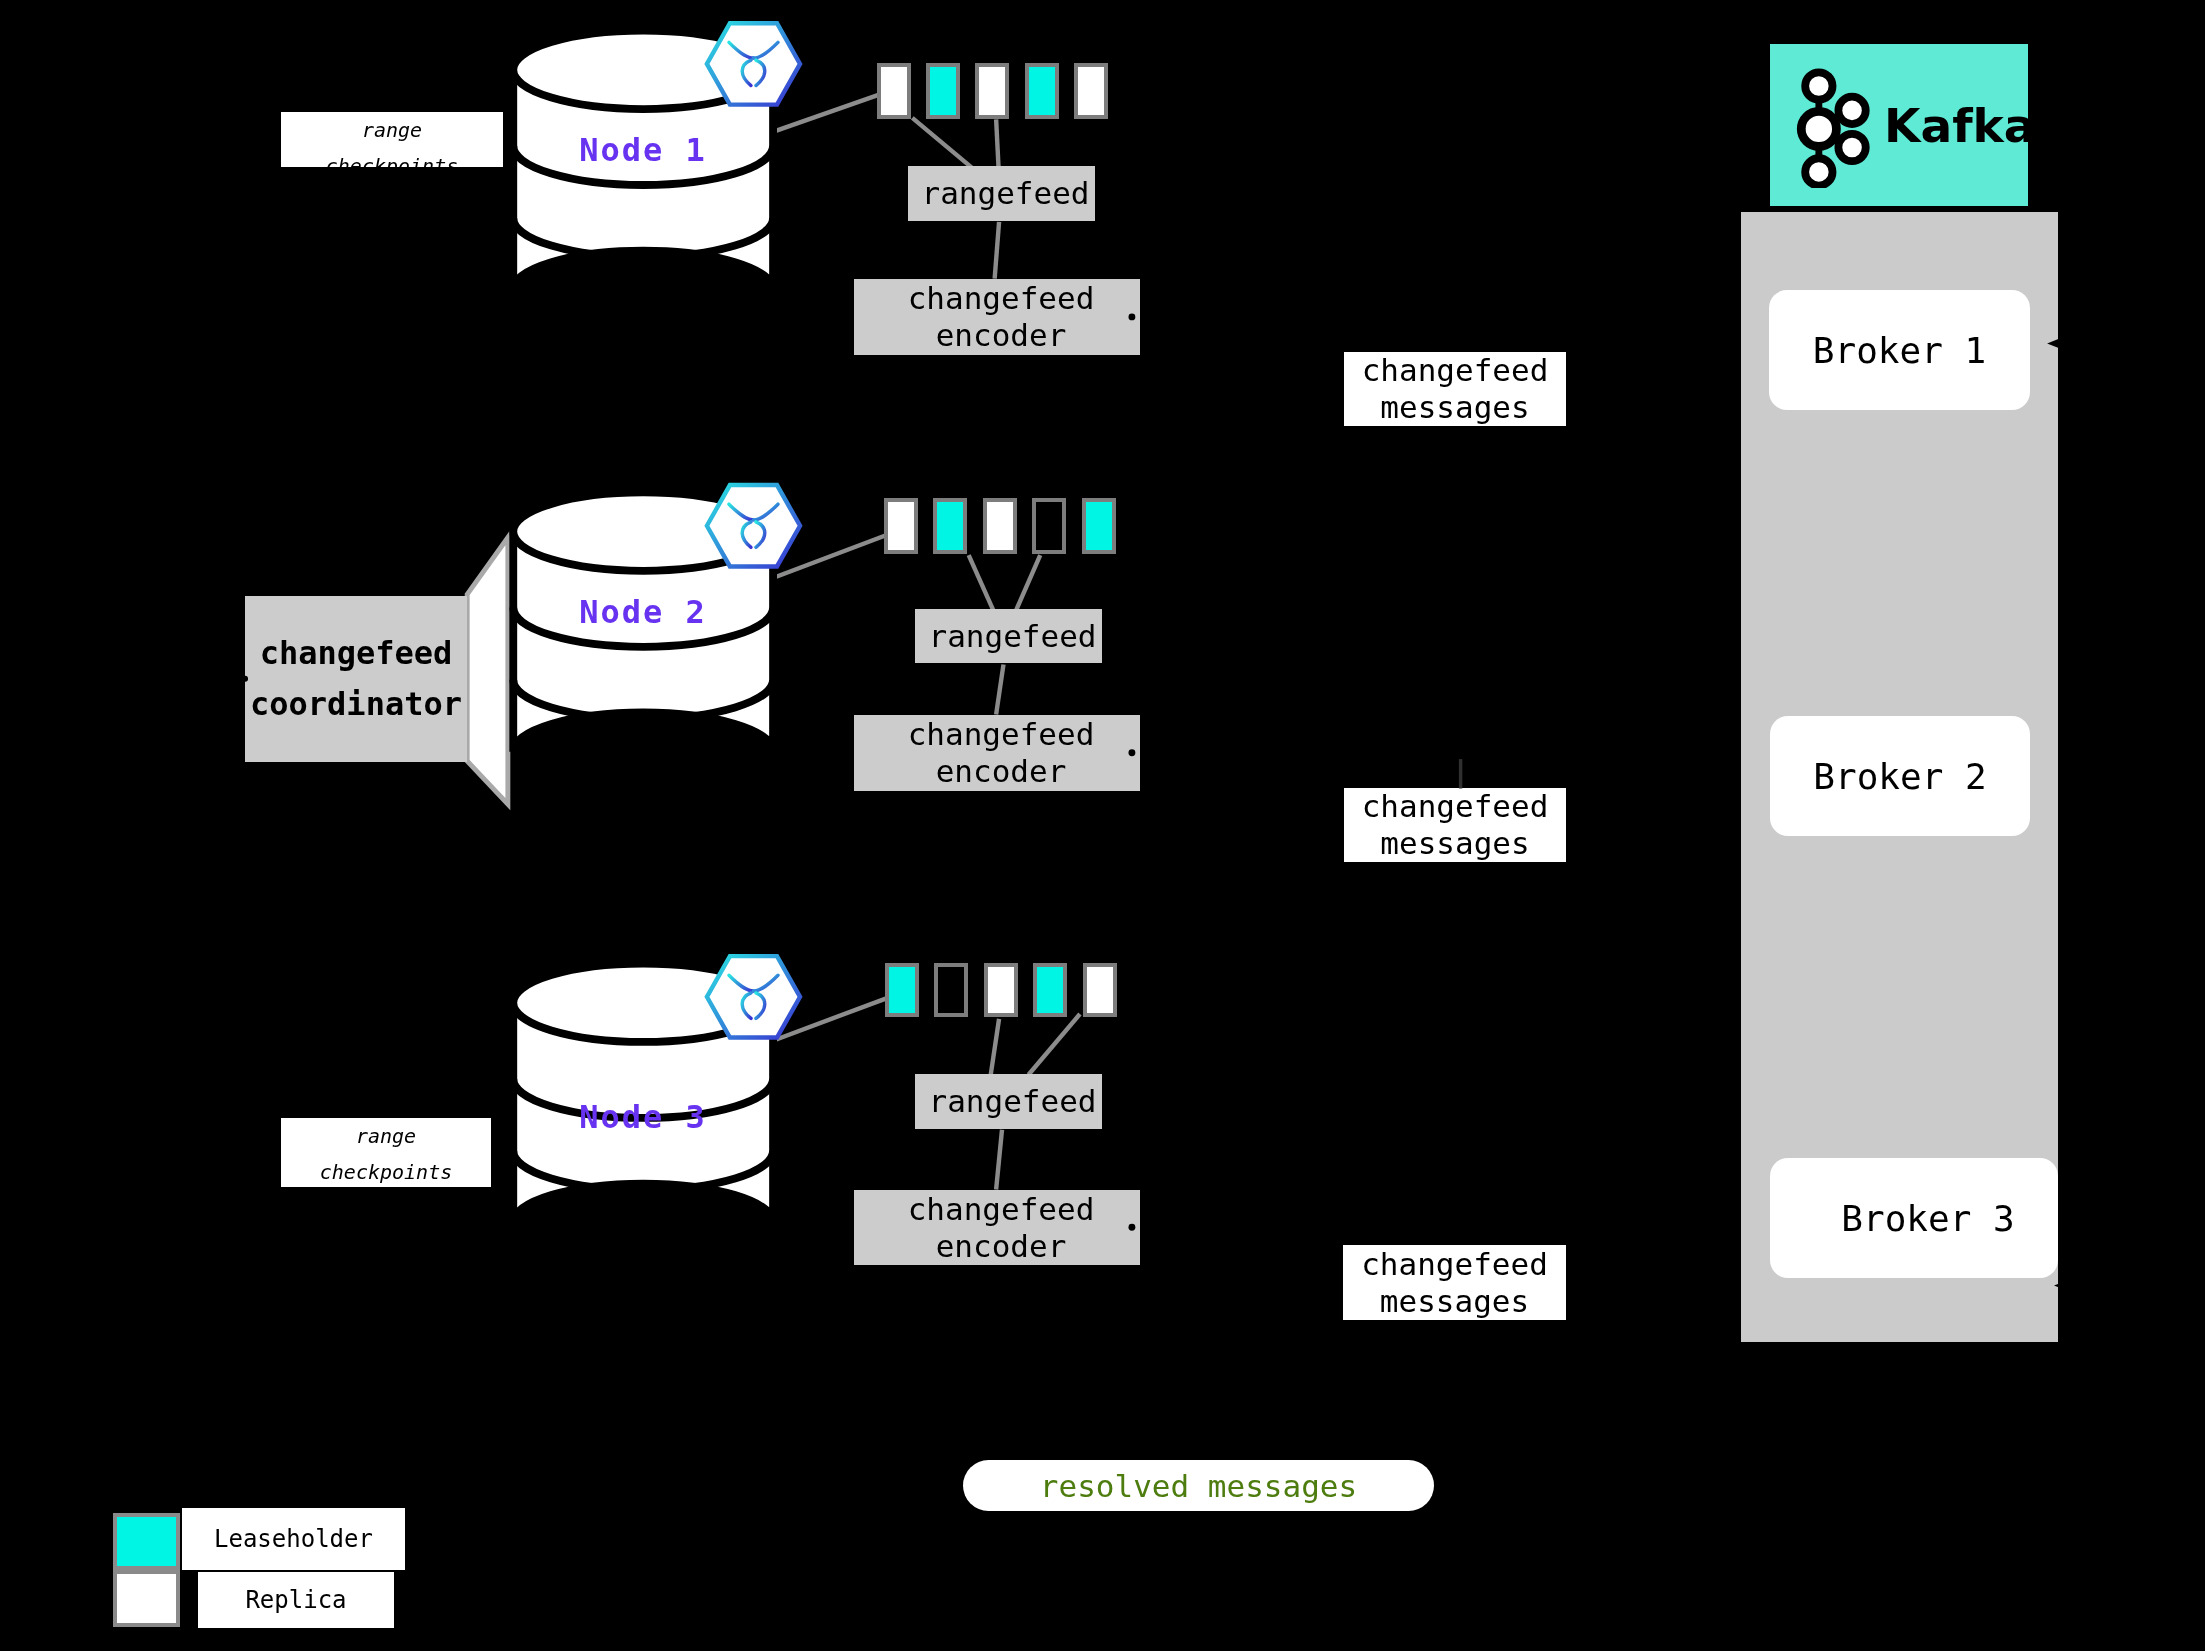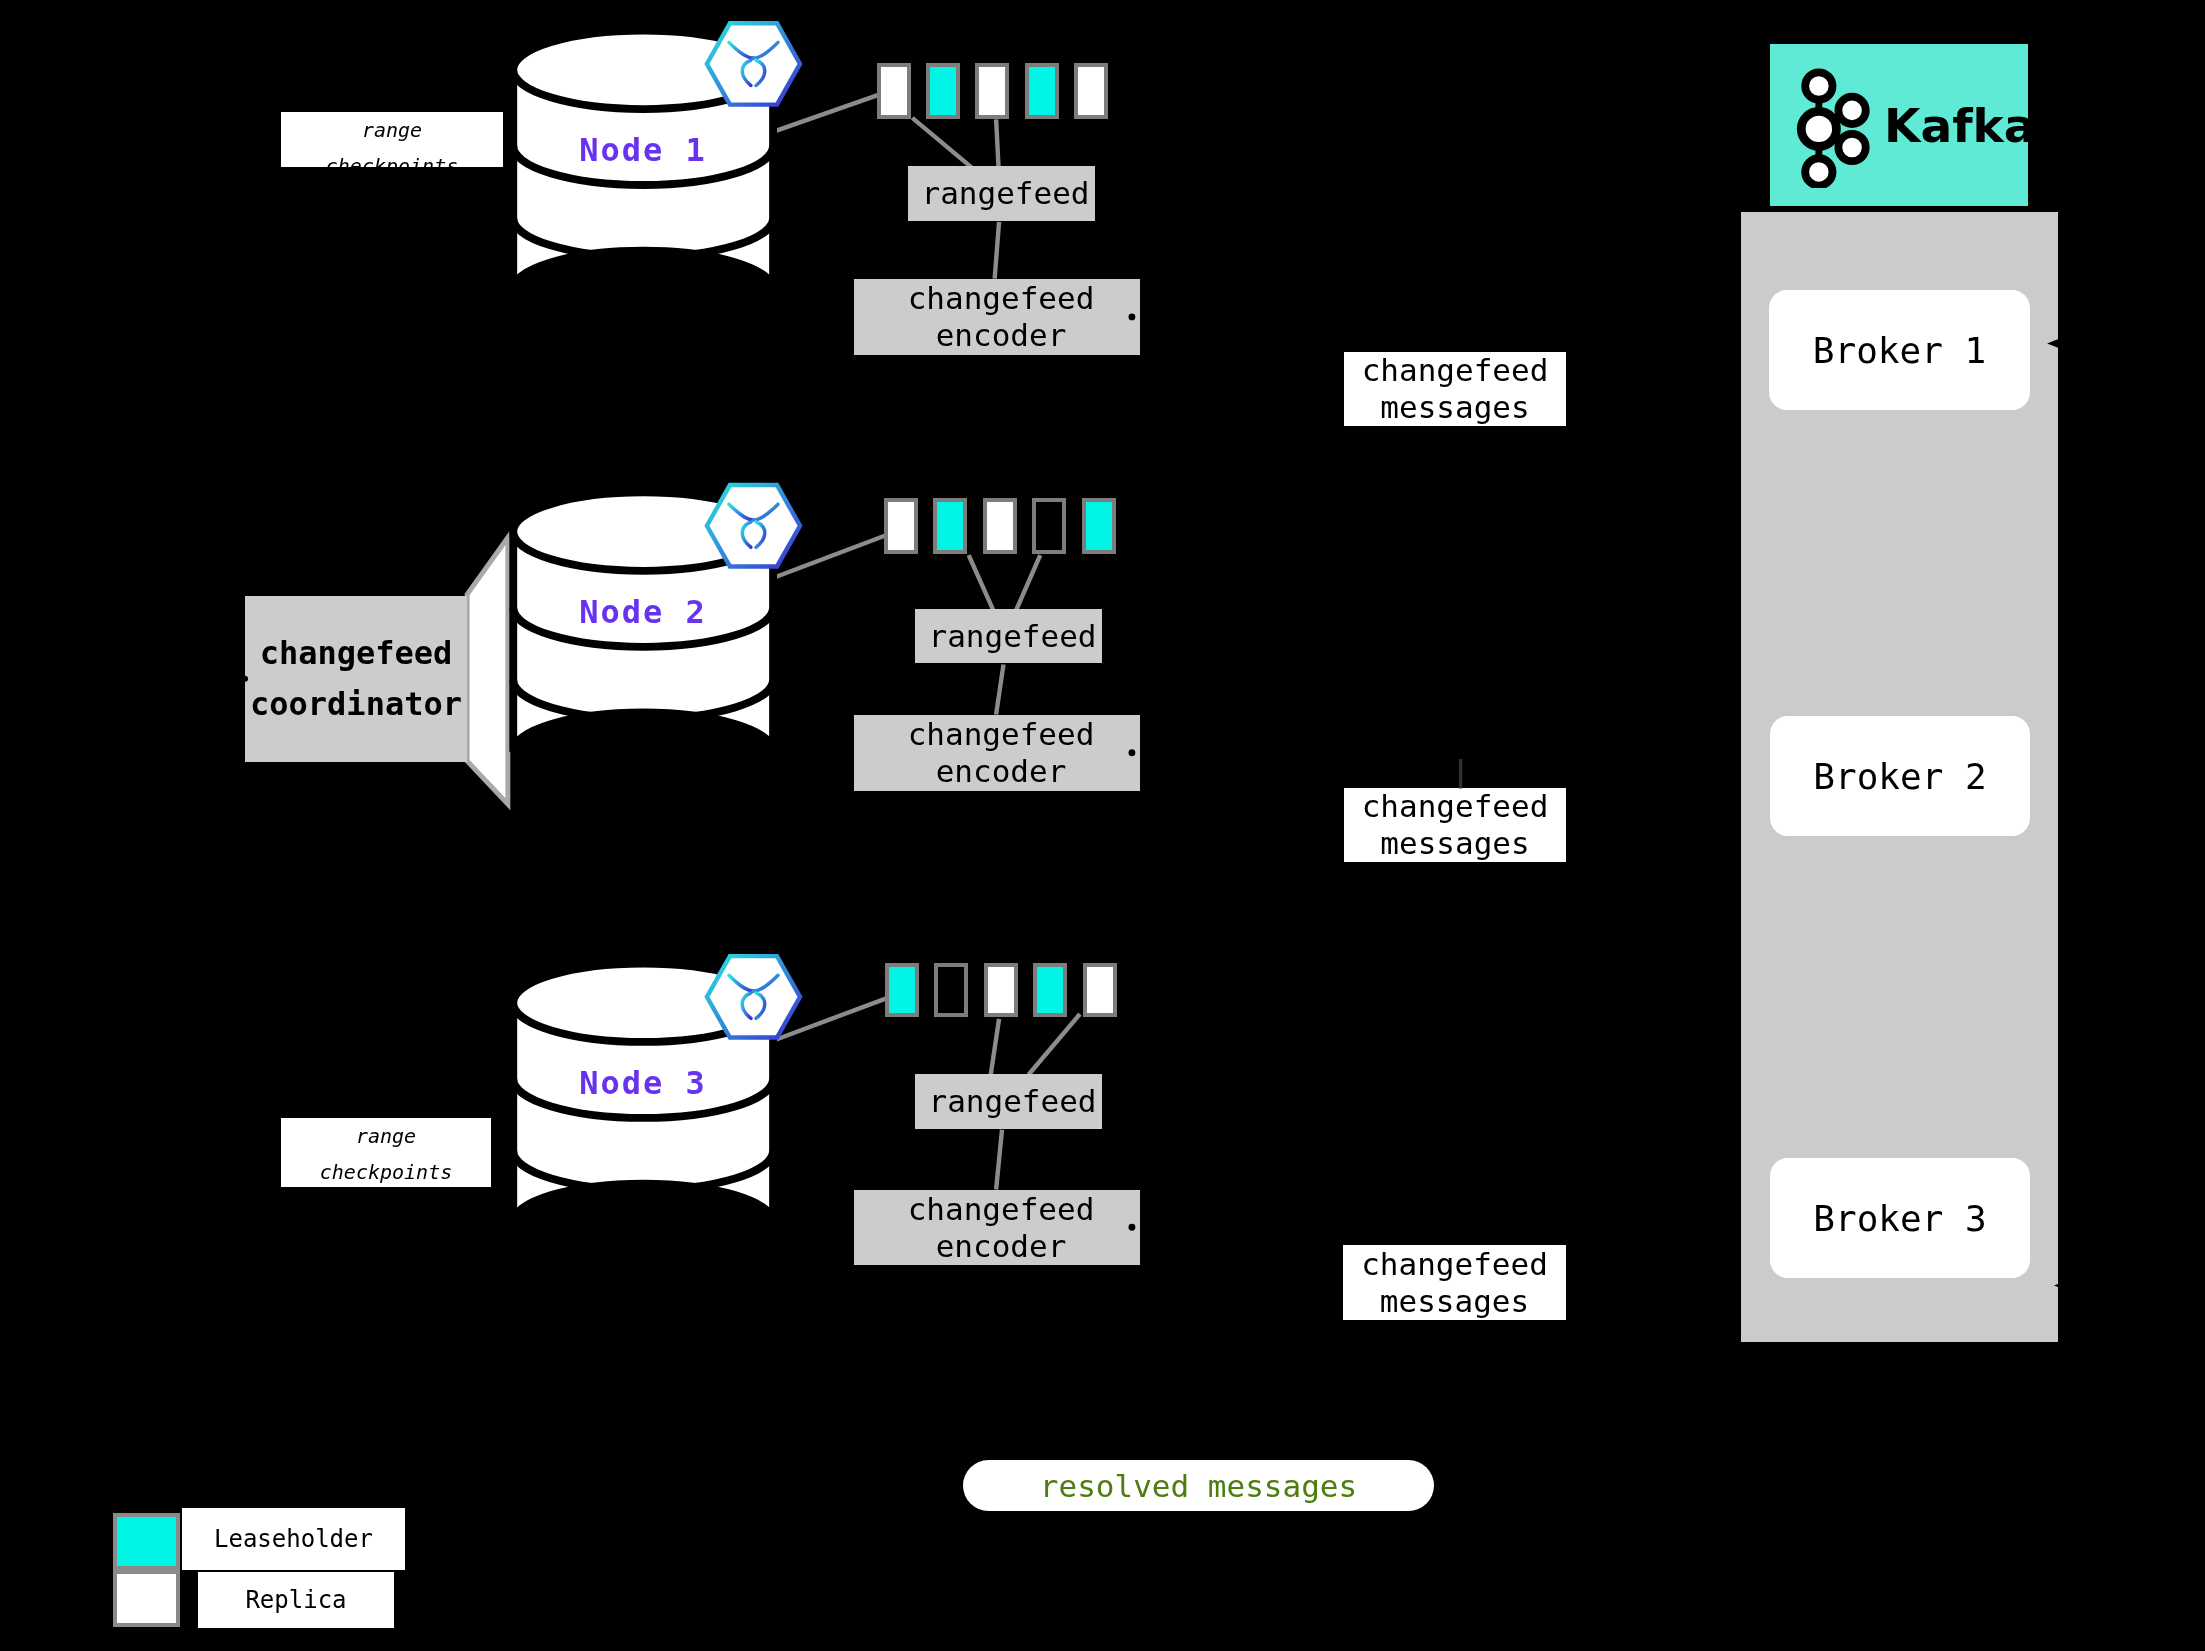--- a/index.html
+++ b/index.html
@@ -122,21 +122,21 @@
         <path d="M 50,-44 C 22,-16 10,-12 0,-12"></path>
         <path d="M 0,-12 L 0,46"></path>
         <path d="M -5,-8 C -30,2 -28,26 -5,44"></path>
         <path d="M 5,-8 C 30,2 28,26 5,44"></path>
       </g>
     </g>
   </svg>
 
   <div class="nodename" style="left:513px;top:128px;width:260px;height:44px;" data-name="node1-label">Node 1</div>
   <div class="nodename" style="left:513px;top:590px;width:260px;height:44px;" data-name="node2-label">Node 2</div>
-  <div class="nodename" style="left:513px;top:1061px;width:260px;height:44px;" data-name="node3-label">Node 3</div>
+  <div class="nodename" style="left:513px;top:1095px;width:260px;height:44px;" data-name="node3-label">Node 3</div>
 
   <div data-name="range-cell" style="left:877px;top:63px;width:34px;height:56px;" class="replica"></div>
   <div data-name="range-cell" style="left:926px;top:63px;width:34px;height:56px;" class="leaseholder"></div>
   <div data-name="range-cell" style="left:975px;top:63px;width:34px;height:56px;" class="replica"></div>
   <div data-name="range-cell" style="left:1025px;top:63px;width:34px;height:56px;" class="leaseholder"></div>
   <div data-name="range-cell" style="left:1074px;top:63px;width:34px;height:56px;" class="replica"></div>
 
   <div data-name="range-cell" style="left:884px;top:498px;width:34px;height:56px;" class="replica"></div>
   <div data-name="range-cell" style="left:933px;top:498px;width:34px;height:56px;" class="leaseholder"></div>
   <div data-name="range-cell" style="left:983px;top:498px;width:34px;height:56px;" class="replica"></div>
@@ -189,21 +189,21 @@
   </div>
 
   <div class="coord" style="left:245px;top:596px;width:222px;height:166px;" data-name="changefeed-coordinator-box">
     <span data-name="coordinator-line1">changefeed</span>
     <span data-name="coordinator-line2">coordinator</span>
   </div>
 
   <div class="panel" style="left:1741px;top:212px;width:317px;height:1130px;" data-name="kafka-panel"></div>
   <div class="broker" style="left:1769px;top:290px;width:261px;height:120px;" data-name="kafka-broker-1">Broker 1</div>
   <div class="broker" style="left:1770px;top:716px;width:260px;height:120px;" data-name="kafka-broker-2">Broker 2</div>
-  <div class="broker" style="left:1770px;top:1158px;width:260px;height:120px;" data-name="kafka-broker-3">Broker 3</div>
+  <div class="broker" style="left:1770px;top:1158px;width:260px;height:120px;padding-left:28px;" data-name="kafka-broker-3">Broker 3</div>
 
   <div class="kafkabox" style="left:1770px;top:44px;width:258px;height:162px;" data-name="kafka-logo-box">
     <svg class="abs" style="left:22px;top:20.6px;" width="83" height="123" viewBox="0 0 170 250" data-name="kafka-icon">
       <g stroke="#000" stroke-width="14" fill="none">
         <line x1="55" y1="70" x2="55" y2="94"></line>
         <line x1="55" y1="166" x2="55" y2="190"></line>
         <line x1="83" y1="112" x2="99" y2="100"></line>
         <line x1="83" y1="148" x2="99" y2="160"></line>
       </g>
       <g stroke="#000" fill="#fff">

